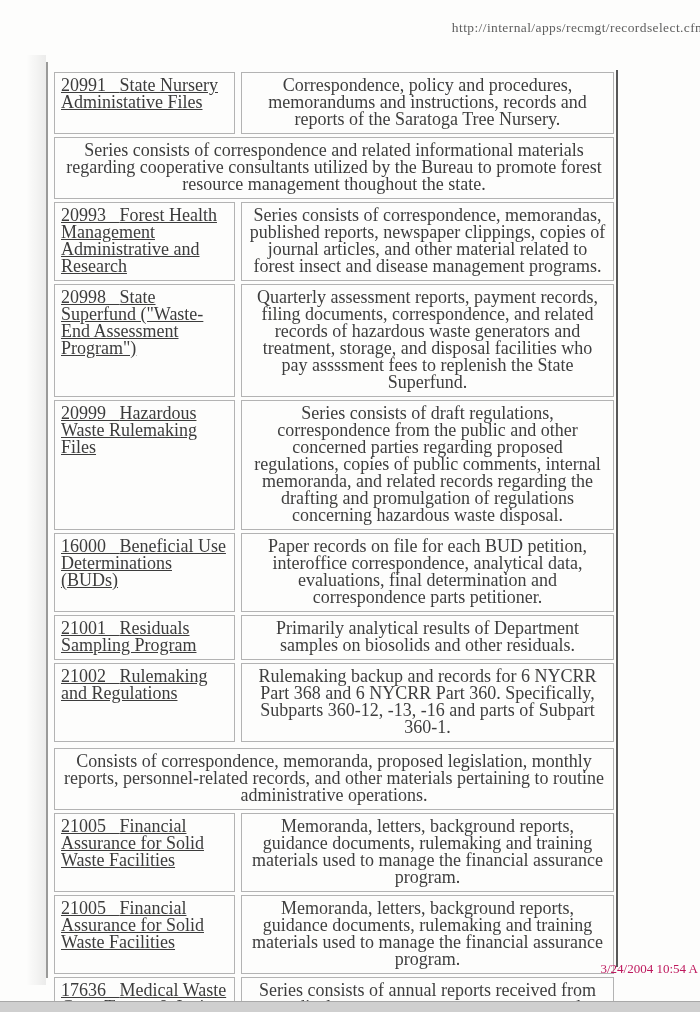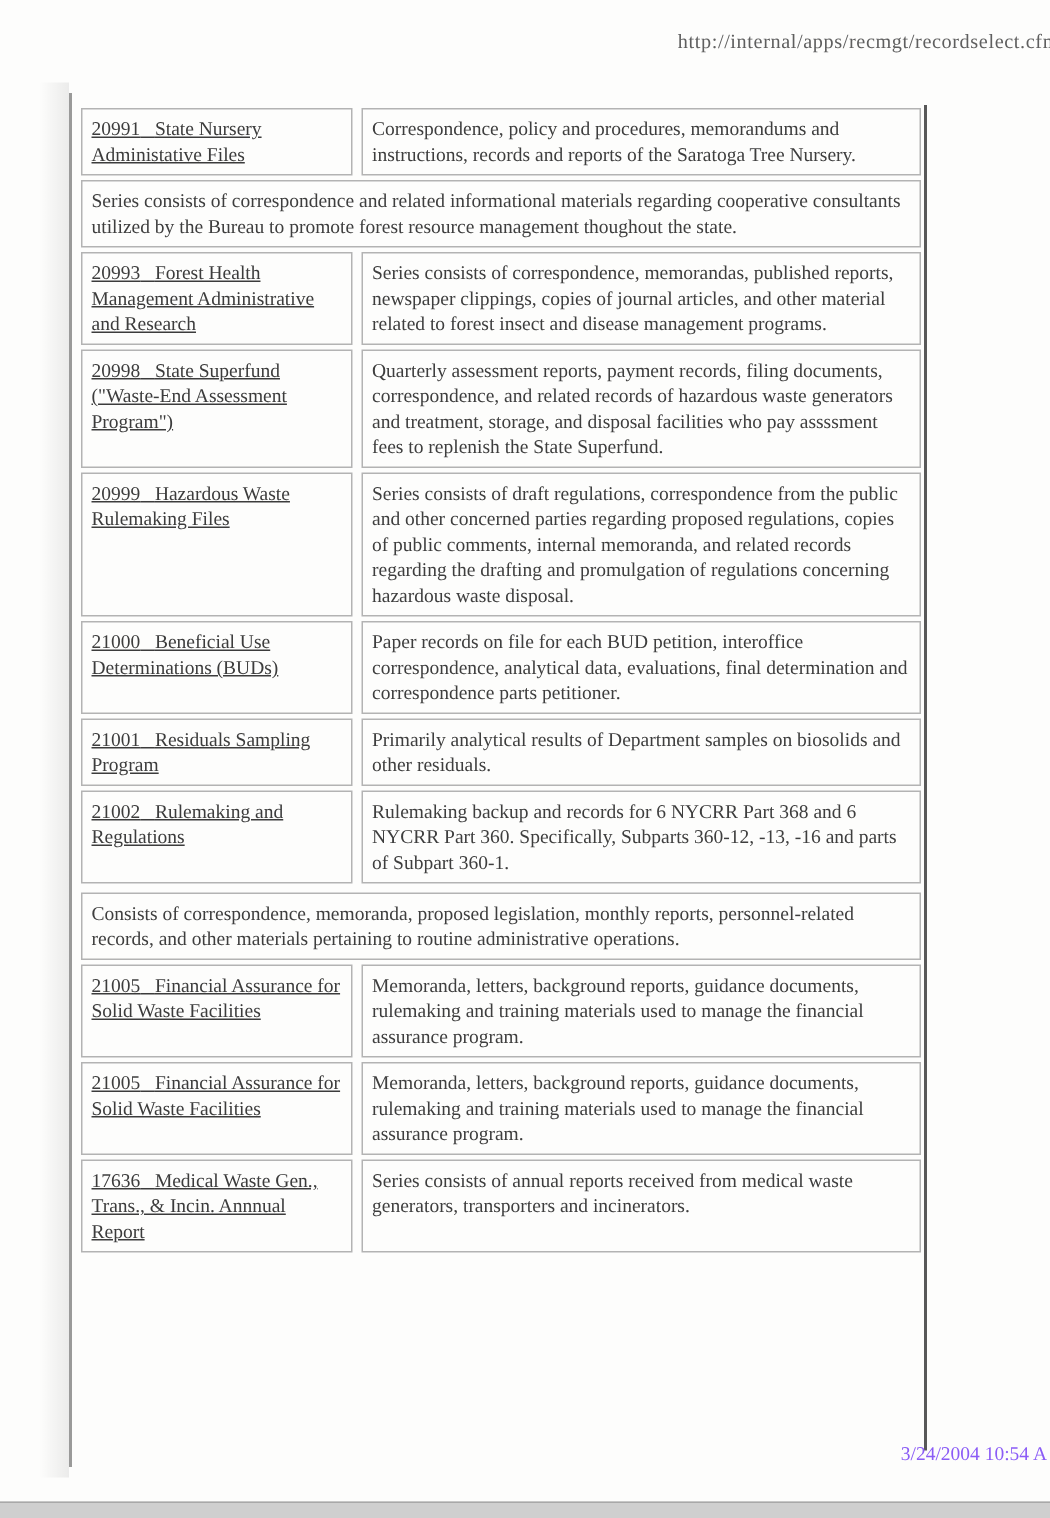--- a/index.html
+++ b/index.html
@@ -57,37 +57,37 @@
   }
   .row {
     display: flex;
     align-items: stretch;
     gap: 6px;
     margin-bottom: 3px;
   }
   .cell {
     border: 1px solid #b3b3b3;
     padding: 4px 6px 5px 6px;
-    font-size: 13px;
+    font-size: 18px;
     line-height: 17px;
     box-sizing: border-box;
   }
   .title-cell { width: 181px; flex: none; }
-  .desc-cell  { flex: 1; }
+  .desc-cell  { flex: 1; text-align: center; }
   .series-link {
     color: #3c3c3c;
     text-decoration: underline;
     cursor: pointer;
   }
   .timestamp {
     position: absolute;
     top: 961px;
     right: 2px;
     font-size: 13px;
-    color: #8b5cf6;
+    color: #be185d;
     white-space: nowrap;
   }
 </style>
 </head>
 <body>
 
 <div class="page">
 
   <div class="url-line">http://internal/apps/recmgt/recordselect.cfm</div>
 
@@ -133,21 +133,21 @@
     <div class="cell title-cell">
       <a class="series-link"><span class="sid">20999</span><span class="sp">&nbsp;&nbsp;&nbsp;</span><span class="stitle">Hazardous Waste Rulemaking Files</span></a>
     </div>
     <div class="cell desc-cell">
       <span class="sdesc">Series consists of draft regulations, correspondence from the public and other concerned parties regarding proposed regulations, copies of public comments, internal memoranda, and related records regarding the drafting and promulgation of regulations concerning hazardous waste disposal.</span>
     </div>
   </div>
 
   <div class="row">
     <div class="cell title-cell">
-      <a class="series-link"><span class="sid">21000</span><span class="sp">&nbsp;&nbsp;&nbsp;</span><span class="stitle">Beneficial Use Determinations (BUDs)</span></a>
+      <a class="series-link"><span class="sid">16000</span><span class="sp">&nbsp;&nbsp;&nbsp;</span><span class="stitle">Beneficial Use Determinations (BUDs)</span></a>
     </div>
     <div class="cell desc-cell">
       <span class="sdesc">Paper records on file for each BUD petition, interoffice correspondence, analytical data, evaluations, final determination and correspondence parts petitioner.</span>
     </div>
   </div>
 
   <div class="row">
     <div class="cell title-cell">
       <a class="series-link"><span class="sid">21001</span><span class="sp">&nbsp;&nbsp;&nbsp;</span><span class="stitle">Residuals Sampling Program</span></a>
     </div>

